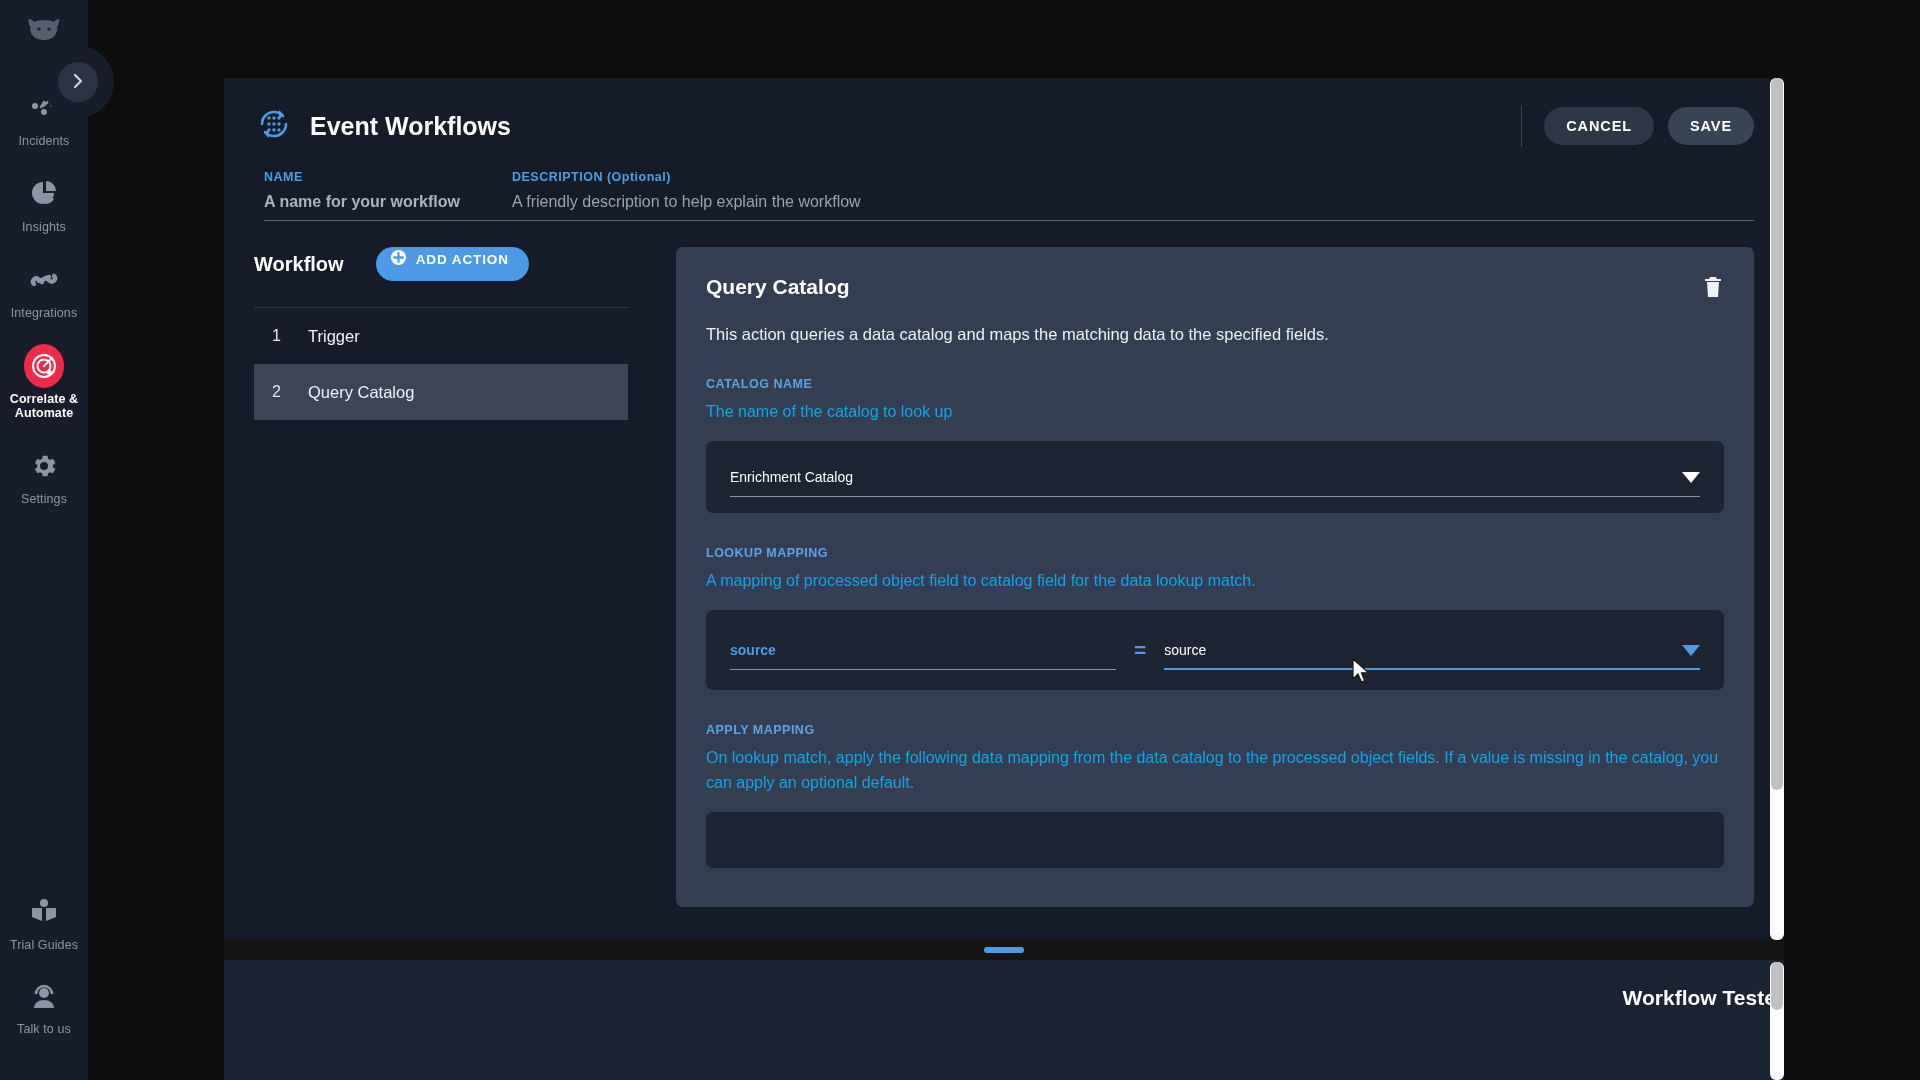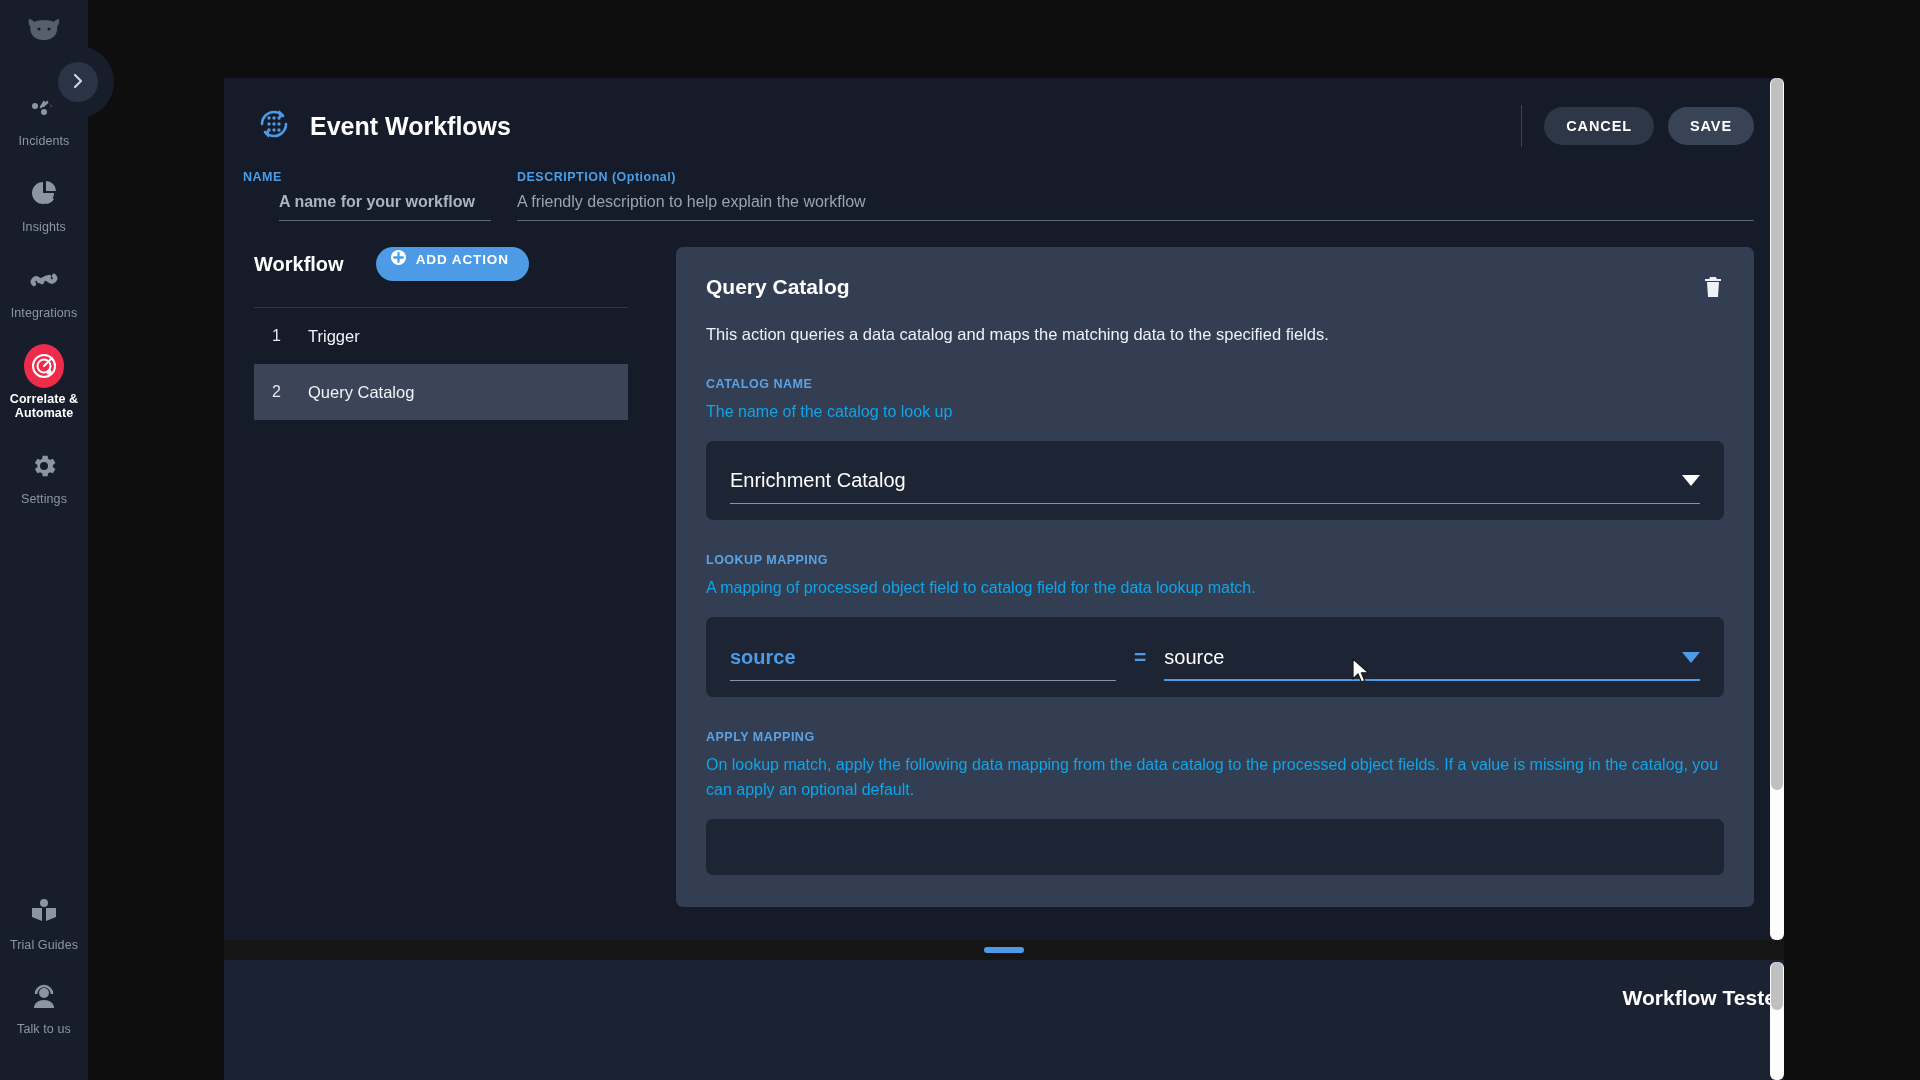--- a/index.html
+++ b/index.html
@@ -76,30 +76,30 @@
   .page-actions { margin-left: auto; display: flex; align-items: center; gap: 14px; }
   .vdiv { width: 1px; height: 42px; background: #38445a; margin-right: 8px; }
   .pill {
     border: none; border-radius: 22px; height: 38px; padding: 0 22px;
     font-size: 14.5px; font-weight: bold; letter-spacing: .9px; color: #ffffff;
     cursor: pointer; font-family: "Liberation Sans", sans-serif;
   }
   .pill.cancel { background: #2d3748; }
   .pill.save  { background: #384356; }
 
-  .meta-row { display: flex; padding: 22px 30px 0 19px; gap: 26px; }
+  .meta-row { display: flex; padding: 22px 30px 0 40px; }
   .field { display: flex; flex-direction: column; }
   .field.name { width: 248px; }
   .field.desc { flex: 1; }
   .flabel { font-size: 12.5px; font-weight: bold; color: #4a9fe8; letter-spacing: .5px; }
   .finput {
     margin-top: 9px; padding-bottom: 9px; border-bottom: 1px solid #5a6576;
     font-size: 16px; color: #9aa3b2; min-height: 24px;
   }
-  .finput.strong { color: #aab3c2; font-weight: bold; margin-left: 36px; }
+  .finput.strong { color: #aab3c2; font-weight: bold; }
 
   
   .body-split { display: flex; padding: 26px 30px 0 30px; height: 672px; }
 
   .wf-col { width: 400px; padding-right: 26px; }
   .wf-head { display: flex; align-items: center; }
   .wf-title { font-size: 20px; font-weight: bold; color: #fff; }
   .add-action {
     margin-left: 32px; height: 34px; border: none; border-radius: 18px;
     background: #4d9be6; color: #fff; font-size: 13.5px; font-weight: bold;
@@ -127,21 +127,21 @@
   .sec-label { font-size: 12.5px; font-weight: bold; color: #5aa3e6; letter-spacing: .5px; margin-top: 33px; }
   .sec-sub { font-size: 16px; color: #0ea5e9; margin-top: 8px; line-height: 25px; }
 
   .inset {
     margin-top: 17px; background: #1d2433; border-radius: 7px;
     padding: 28px 24px; display: flex; align-items: center;
   }
   .sel-wrap { flex: 1; position: relative; display: flex; align-items: center; }
   .sel-wrap .line { position: absolute; left: 0; right: 0; bottom: -12px; height: 1px; background: #8a93a3; }
   .sel-wrap.focus .line { background: #4d9be6; height: 2px; }
-  .sel-val { font-size: 20px; color: #ffffff; }
+  .sel-val { font-size: 14px; color: #ffffff; }
   .sel-val.blue { color: #4d9be6; font-weight: bold; }
   .caret { margin-left: auto; width: 0; height: 0;
     border-left: 9px solid transparent; border-right: 9px solid transparent;
     border-top: 11px solid #ffffff; cursor: pointer; }
   .caret.blue { border-top-color: #4d9be6; }
   .eq { color: #4d9be6; font-size: 21px; font-weight: bold; margin: 0 18px; }
 
   
   .drag-strip {
     position: absolute; left: 224px; top: 940px; width: 1560px; height: 20px;

